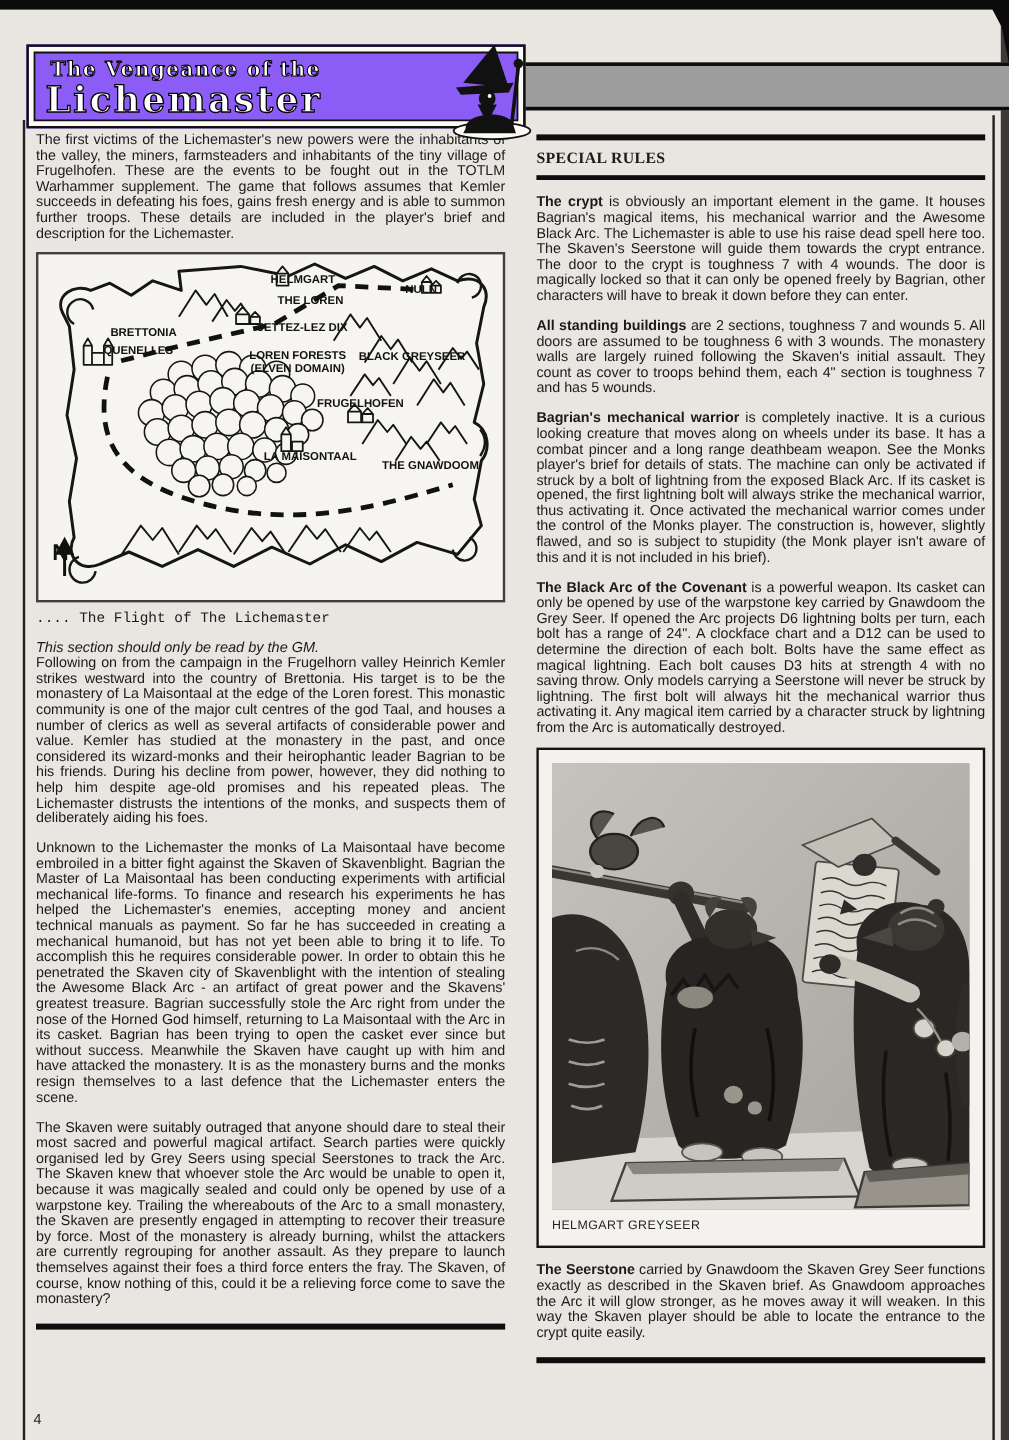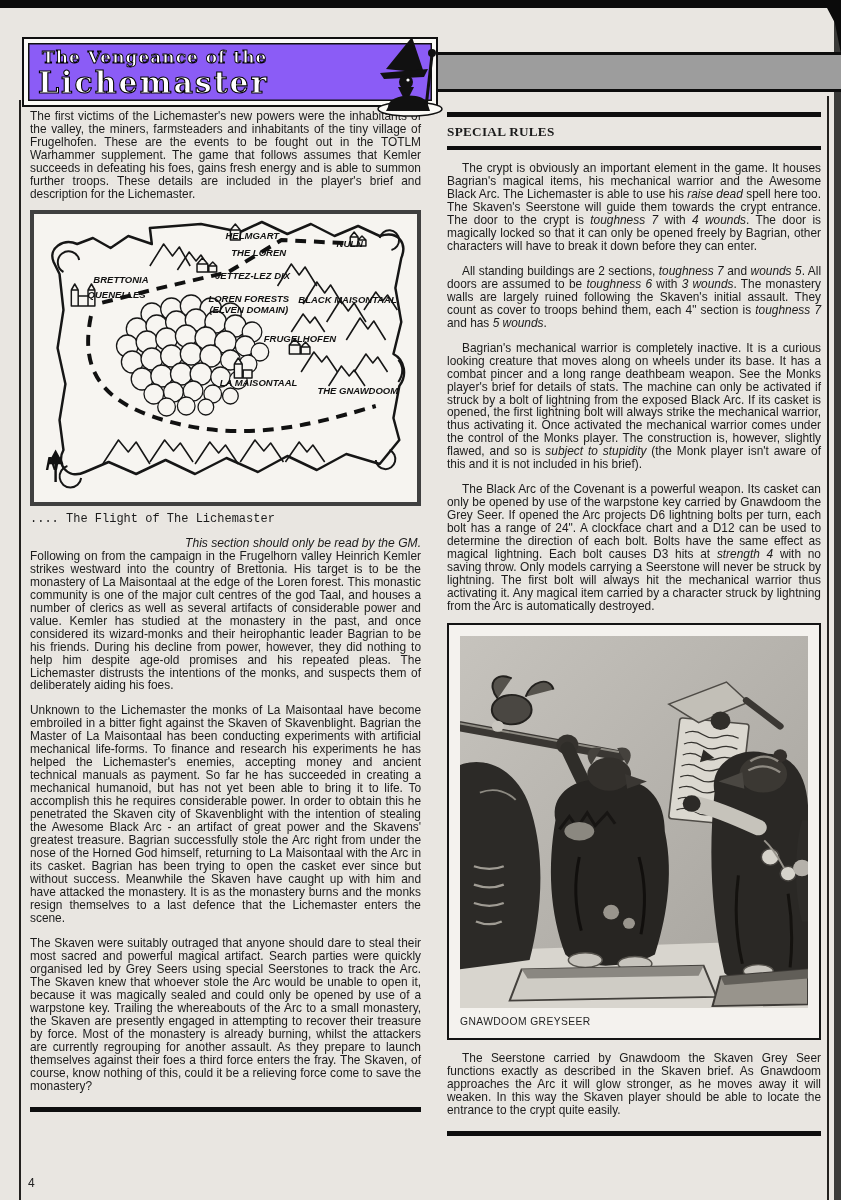--- a/index.html
+++ b/index.html
@@ -25,29 +25,29 @@
   .logo-text{position:absolute;left:12px;top:4px;width:330px;height:58px;}
   .wizard{position:absolute;right:-16px;top:-6px;width:86px;height:84px;}
   
   .col{position:absolute;top:110px;}
   .col-left{left:30px;width:391px;}
   .col-right{left:447px;top:112px;width:374px;}
   .body-para, .rule-para{
     margin:12px 0 0; font-size:11.9px; line-height:1.09; text-align:justify;
   }
   .body-para:first-child{margin-top:0;}
-  .rule-para .b{font-weight:normal;margin-left:15px;}
-  .rule-para .i{font-style:italic;margin-top:37px;}
+  .rule-para .b{font-weight:bold;}
+  .rule-para .i{margin-top:37px;}
   .rule-bar{height:4.5px;background:#0e0e0e;}
   .section-heading{font-size:13.2px;font-weight:bold;letter-spacing:.3px;padding:7px 0 6px;font-family:Liberation Serif, serif;}
   .heading-block{margin-top:11px;}
-  .gm-note{font-style:italic;font-size:12.1px;margin-top:10px;text-align:right;}
+  .gm-note{font-style:italic;font-size:12.1px;margin-top:10px;}
   .end-rule{height:5px;background:#0e0e0e;margin-top:14px;}
   
-  .map-box{position:relative;margin-top:9px;height:288px;border:4px solid #404040;background:#f6f4f0;font-style:italic;}
+  .map-box{position:relative;margin-top:9px;height:288px;border:2px solid #404040;background:#f6f4f0;}
   .map-box svg{position:absolute;left:0;top:0;width:100%;height:100%;}
   .map-label{position:absolute;font-size:9.5px;font-weight:bold;color:#111;white-space:pre-line;z-index:3;}
   .map-label.center{text-align:center;}
   .map-label.compass{font-size:19px;}
   .map-caption{font-size:12px;margin-top:6px;font-family:Liberation Mono, monospace;}
   
   .photo-figure{margin-top:10px;border:2.5px solid #141414;background:#f4f2ee;padding:11px;}
   .photo{height:372px;position:relative;overflow:hidden;background:#b5b2ac;}
   .photo svg{position:absolute;left:0;top:0;width:100%;height:100%;}
   .photo-caption{font-size:10.3px;letter-spacing:.4px;margin-top:8px;color:#242424;}
@@ -184,21 +184,21 @@
       </svg>
       <div>
           <div class="map-label" style="left: 50%; top: 5.5%;">HELMGART</div>
           <div class="map-label" style="left: 51.5%; top: 11.5%;">THE LOREN</div>
           <div class="map-label" style="left: 79%; top: 8.5%;">NULN</div>
           <div class="map-label" style="left: 41%; top: 19.5%; margin-left: 24px;">JETTEZ-LEZ DIX</div>
           <div class="map-label" style="left: 15.5%; top: 21%;">BRETTONIA</div>
           <div class="map-label" style="left: 14%; top: 26%;">QUENELLES</div>
           <div class="map-label center" style="left: 33%; top: 27.5%; padding-left: 48px;">LOREN FORESTS
 (ELVEN DOMAIN)</div>
-          <div class="map-label" style="left: 69%; top: 28%;">BLACK MAISONTAAL</div>
+          <div class="map-label" style="left: 69%; top: 28%;">BLACK GREYSEER</div>
           <div class="map-label" style="left: 60%; top: 41.5%;">FRUGELHOFEN</div>
           <div class="map-label" style="left: 48.5%; top: 56.5%;">LA MAISONTAAL</div>
           <div class="map-label" style="left: 74%; top: 59.5%;">THE GNAWDOOM</div>
           <div class="map-label compass" style="left: 3%; top: 83%;">N</div>
         </div>
     </div>
     <div class="map-caption">.... The Flight of The Lichemaster</div>
 
 
     <div class="gm-note">This section should only be read by the GM.</div>
@@ -300,21 +300,21 @@
           <path d="M280,260 q-6,50 4,96 M330,280 q6,40 2,80" fill="none" stroke="#14120f" stroke-width="3"></path>
           <ellipse cx="300" cy="364" rx="15" ry="7" fill="#c9c6bf" stroke="#55524c" stroke-width="1.4"></ellipse>
 
           <polygon points="262,370 350,362 350,400 254,402" fill="#98948c" stroke="#3d3a36" stroke-width="2"></polygon>
           <polygon points="262,370 350,362 350,372 266,379" fill="#615e58"></polygon>
 
           <path d="M344,200 C336,230 336,280 344,310 L350,310 L350,200 Z" fill="#2e2c29"></path>
           <circle cx="344" cy="252" r="9" fill="#b5b1aa"></circle>
         </svg>
       </div>
-      <figcaption class="photo-caption">GNAWDOOM GREYSEER</figcaption>
+      <figcaption class="photo-caption">HELMGART GREYSEER</figcaption>
     </figure>
 
     <div>
         <p class="rule-para"><span class="b">The Seerstone</span><span> carried by Gnawdoom the Skaven Grey Seer functions exactly as described in the Skaven brief. As Gnawdoom approaches the Arc it will glow stronger, as he moves away it will weaken. In this way the Skaven player should be able to locate the entrance to the crypt quite easily.</span></p>
       </div>
 
     <div class="end-rule"></div>
   </div>
 
   <div class="page-number">4</div>

